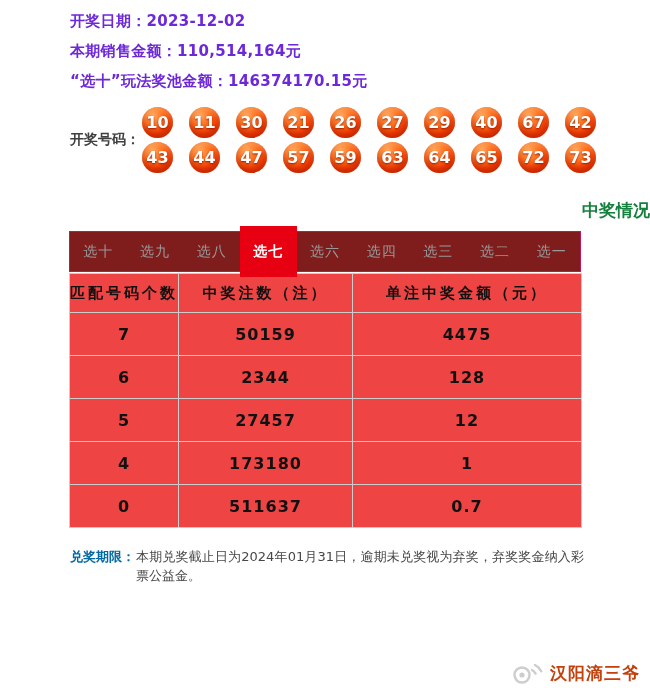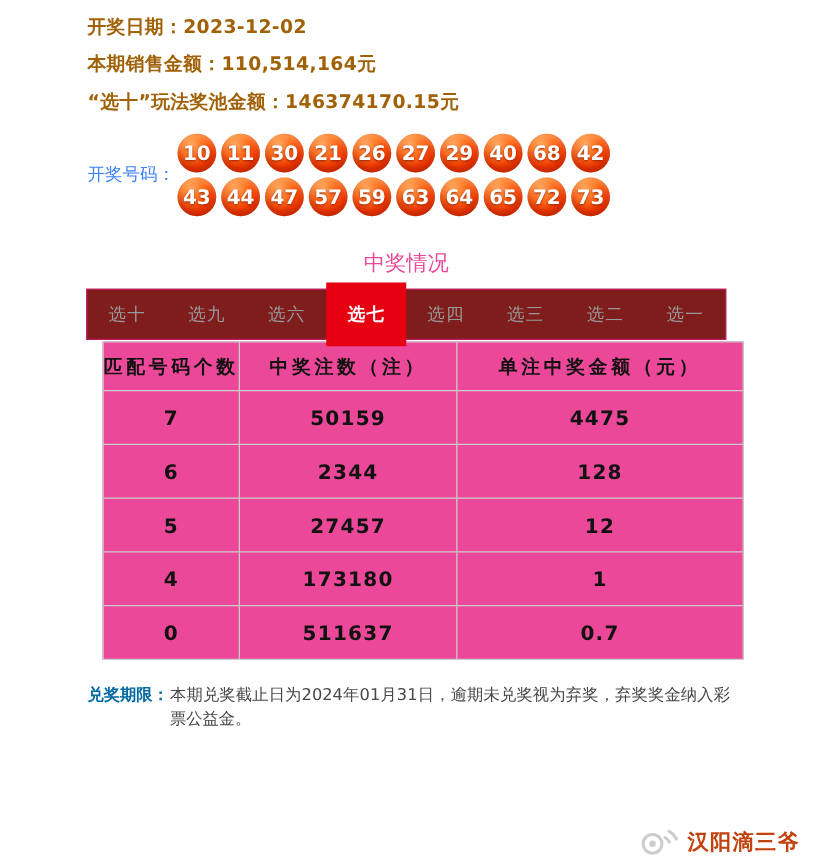--- a/index.html
+++ b/index.html
@@ -12,64 +12,64 @@
     overflow: hidden;
     font-family: "DejaVu Sans", "Liberation Sans", sans-serif;
     color: #1a1a1a;
   }
 
   
   .info { position: absolute; left: 70px; top: 12px; }
   .info-line {
     font-size: 15px;
     font-weight: bold;
-    color: #a16207;
+    color: #6d28d9;
     margin-bottom: 11px;
     letter-spacing: 0.3px;
     white-space: nowrap;
   }
 
   
   .numbers { position: absolute; left: 70px; top: 107px; display: flex; align-items: center; }
-  .numbers-label { font-size: 14px; font-weight: normal; color: #3b82f6; margin-right: 2px; white-space: nowrap; }
+  .numbers-label { font-size: 14px; font-weight: bold; color: #404040; margin-right: 2px; white-space: nowrap; }
   .balls { display: flex; flex-direction: column; gap: 4px; }
-  .ball-row { display: flex; gap: 4px; }
+  .ball-row { display: flex; gap: 16px; }
   .ball {
     width: 31px; height: 31px; border-radius: 50%;
     background: radial-gradient(circle at 35% 28%, #ffab63 0%, #ff7423 30%, #f73c00 62%, #d32c00 100%);
     box-shadow: inset 0 -4px 6px rgba(160,25,0,.55), inset 0 3px 4px rgba(255,210,140,.45);
     color: #fff; font-weight: bold; font-size: 16px;
     display: flex; align-items: center; justify-content: center;
     text-shadow: 0 1px 2px rgba(130,25,0,.85);
   }
 
   
   .section-title {
     position: absolute; top: 199px; left: 0; width: 100%;
-    text-align: center; font-size: 17px; font-weight: normal; color: #ec4899;
+    text-align: right; font-size: 17px; font-weight: bold; color: #15803d;
   }
 
   
   .tabbar {
     position: absolute; left: 69px; top: 231px; width: 512px; height: 41px;
     border: 1px solid #be185d; display: flex; background: #7f1d1d;
   }
   .tab {
     flex: 1; display: flex; align-items: center; justify-content: center;
     font-size: 14px; color: #999; cursor: pointer; letter-spacing: 1px;
   }
   .tab.active {
     background: #e60012; color: #fff; font-weight: bold;
     height: 51px; margin-top: -6px; z-index: 2;
   }
 
   
   table.prize {
-    position: absolute; left: 82px; top: 273px; width: 512px;
-    border-collapse: collapse; table-layout: fixed; background: #ec4899;
+    position: absolute; left: 69px; top: 273px; width: 512px;
+    border-collapse: collapse; table-layout: fixed; background: #ef4444;
   }
   table.prize th, table.prize td {
     border: 1px solid #ccc; text-align: center; color: #111;
   }
   table.prize th { height: 39px; font-size: 15px; letter-spacing: 3px; font-weight: bold; }
   table.prize td { height: 43px; font-size: 16px; font-weight: bold; letter-spacing: 1px; }
   .col-match { width: 109px; }
   .col-count { width: 174px; }
   .col-amount { width: 229px; }
 
@@ -105,21 +105,21 @@
     <div class="balls">
       <div class="ball-row">
         <div class="ball">10</div>
         <div class="ball">11</div>
         <div class="ball">30</div>
         <div class="ball">21</div>
         <div class="ball">26</div>
         <div class="ball">27</div>
         <div class="ball">29</div>
         <div class="ball">40</div>
-        <div class="ball">68</div>
+        <div class="ball">67</div>
         <div class="ball">42</div>
       </div>
       <div class="ball-row">
         <div class="ball">43</div>
         <div class="ball">44</div>
         <div class="ball">47</div>
         <div class="ball">57</div>
         <div class="ball">59</div>
         <div class="ball">63</div>
         <div class="ball">64</div>
@@ -128,22 +128,23 @@
         <div class="ball">73</div>
       </div>
     </div>
   </div>
 
   <div class="section-title">中奖情况</div>
 
   <div class="tabbar">
     <div class="tab">选十</div>
     <div class="tab">选九</div>
+    <div class="tab">选八</div>
+    <div class="tab active">选七</div>
     <div class="tab">选六</div>
-    <div class="tab active">选七</div>
     <div class="tab">选四</div>
     <div class="tab">选三</div>
     <div class="tab">选二</div>
     <div class="tab">选一</div>
   </div>
 
   <table class="prize">
     <colgroup>
         <col class="col-match">
         <col class="col-count">

